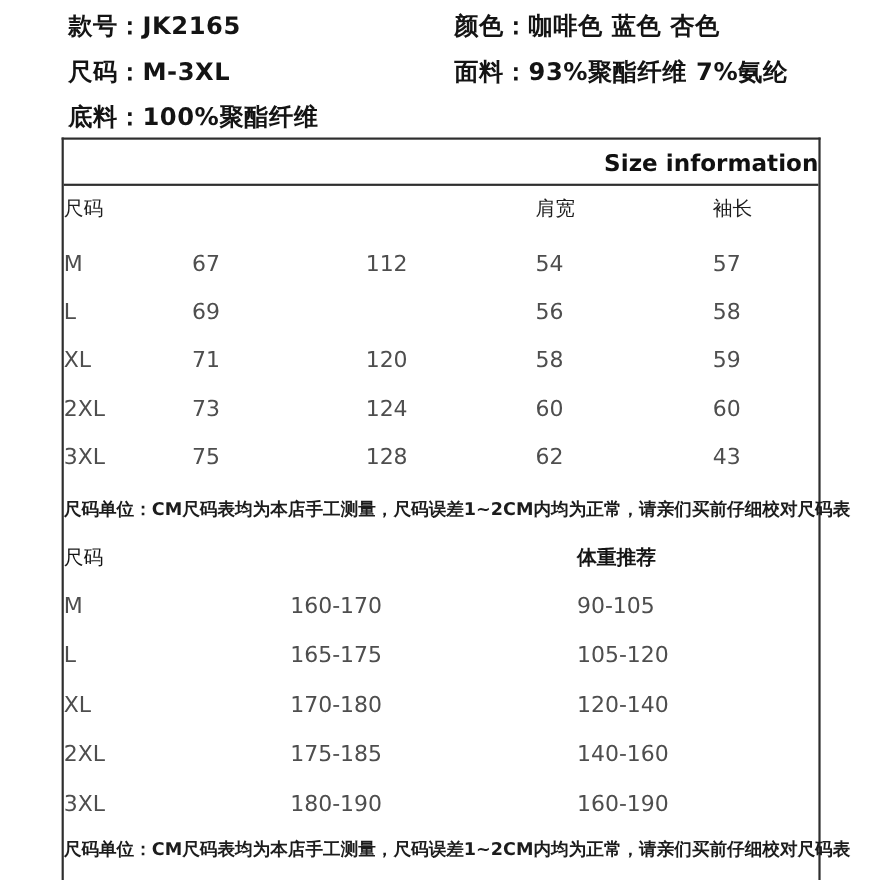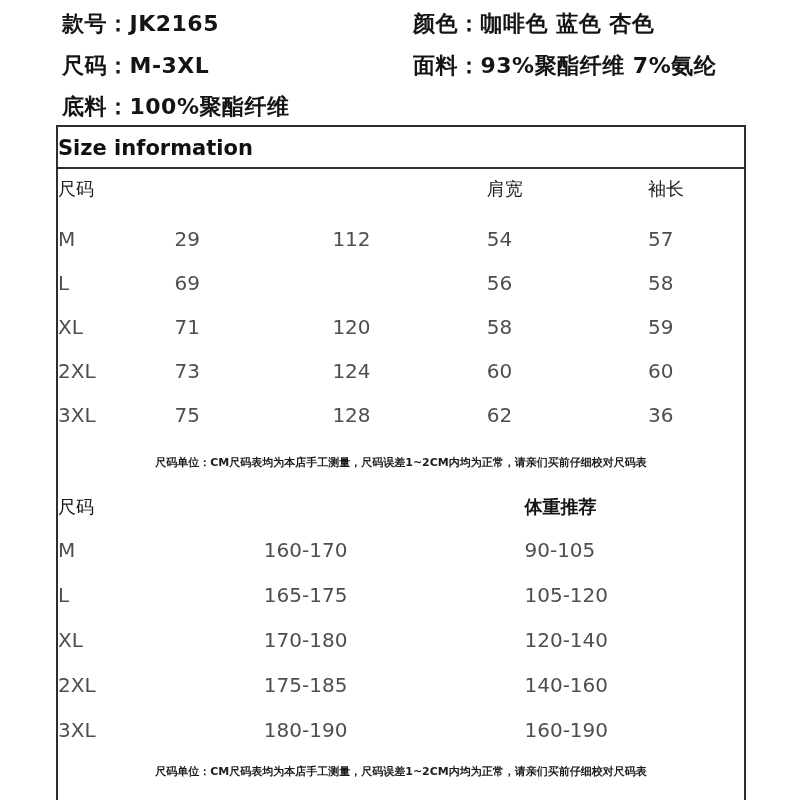--- a/index.html
+++ b/index.html
@@ -13,40 +13,40 @@
   .info-item .val { font-weight:700; }
   .pos-r1-left  { left:62px;  top:9px; }
   .pos-r1-right { left:413px; top:9px; }
   .pos-r2-left  { left:62px;  top:51px; }
   .pos-r2-right { left:413px; top:51px; }
   .pos-r3-left  { left:62px;  top:92px; }
 
   
   .size-box { position:absolute; left:56px; top:125px; width:690px; height:675px;
     border:2px solid #2e2e2e; border-bottom:none; background:#fff; }
-  .size-title { height:42px; line-height:42px; text-align:left;
+  .size-title { height:42px; line-height:42px; text-align:right;
     border-bottom:2px solid #2e2e2e; font-size:21px; font-weight:700; color:#111; }
 
   .row { position:relative; }
   .cell { position:absolute; top:50%; transform:translateY(-50%);
     text-align:left; white-space:nowrap; }
 
   
   .c0 { left:0;     width:16%; }
   .c1 { left:17%;   width:20%; }
   .c2 { left:40%;   width:20%; }
   .c3 { left:62.5%; width:20%; }
   .c4 { left:86%;   width:14%; }
 
   .t1-header { height:40px; font-size:18px; color:#1e1e1e; font-weight:400; }
   .t1-rows { padding-top:8px; }
   .t1-rows .row { height:44px; font-size:20px; color:#4e4e4e; }
 
   .note { margin-top:14px; height:24px; line-height:24px; text-align:center;
-    font-size:11px; font-weight:700; color:#1c1c1c; letter-spacing:0; white-space:nowrap; }
+    font-size:16px; font-weight:700; color:#1c1c1c; letter-spacing:0; white-space:nowrap; }
 
   
   .d0 { left:0;    width:16%; }
   .d1 { left:30%;  width:34%; }
   .d2 { left:68%;  width:30%; }
 
   .t2-header { height:40px; margin-top:12px; font-size:18px; color:#141414; }
   .t2-header .size-h { font-weight:400; }
   .t2-header .bold-h { font-weight:700; }
   .t2-rows .row { height:45px; font-size:20px; color:#4e4e4e; }
@@ -80,21 +80,21 @@
 
   <div class="row t1-header">
     <span class="cell c0">尺码</span>
     <span class="cell c3">肩宽</span>
     <span class="cell c4">袖长</span>
   </div>
 
   <div class="t1-rows">
     <div class="row">
       <span class="cell c0">M</span>
-      <span class="cell c1">29</span>
+      <span class="cell c1">67</span>
       <span class="cell c2">112</span>
       <span class="cell c3">54</span>
       <span class="cell c4">57</span>
     </div>
     <div class="row">
       <span class="cell c0">L</span>
       <span class="cell c1">69</span>
       <span class="cell c3">56</span>
       <span class="cell c4">58</span>
     </div>
@@ -110,21 +110,21 @@
       <span class="cell c1">73</span>
       <span class="cell c2">124</span>
       <span class="cell c3">60</span>
       <span class="cell c4">60</span>
     </div>
     <div class="row">
       <span class="cell c0">3XL</span>
       <span class="cell c1">75</span>
       <span class="cell c2">128</span>
       <span class="cell c3">62</span>
-      <span class="cell c4">36</span>
+      <span class="cell c4">43</span>
     </div>
   </div>
 
   <div class="note">尺码单位：CM尺码表均为本店手工测量，尺码误差1~2CM内均为正常，请亲们买前仔细校对尺码表</div>
 
   <div class="row t2-header">
     <span class="cell d0 size-h">尺码</span>
     <span class="cell d2 bold-h">体重推荐</span>
   </div>
 

